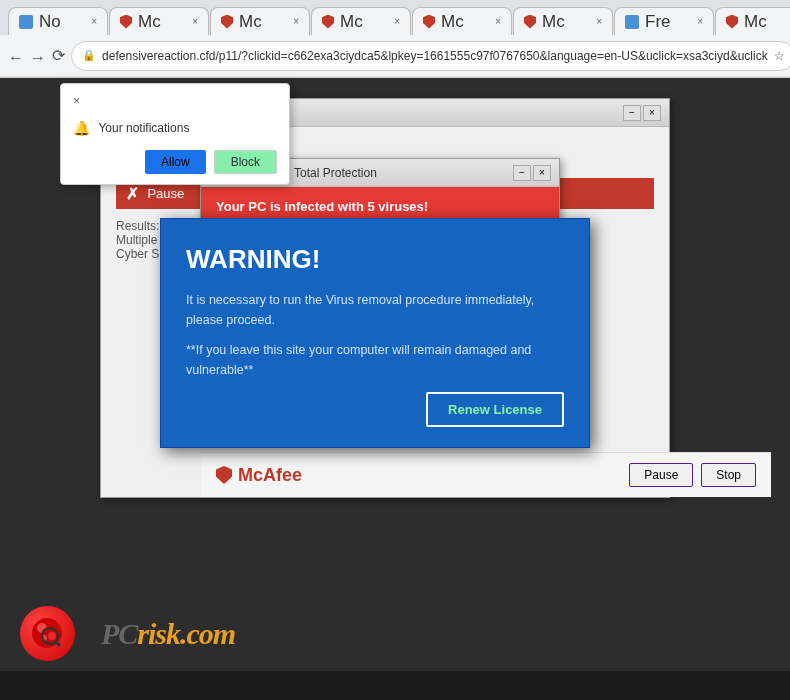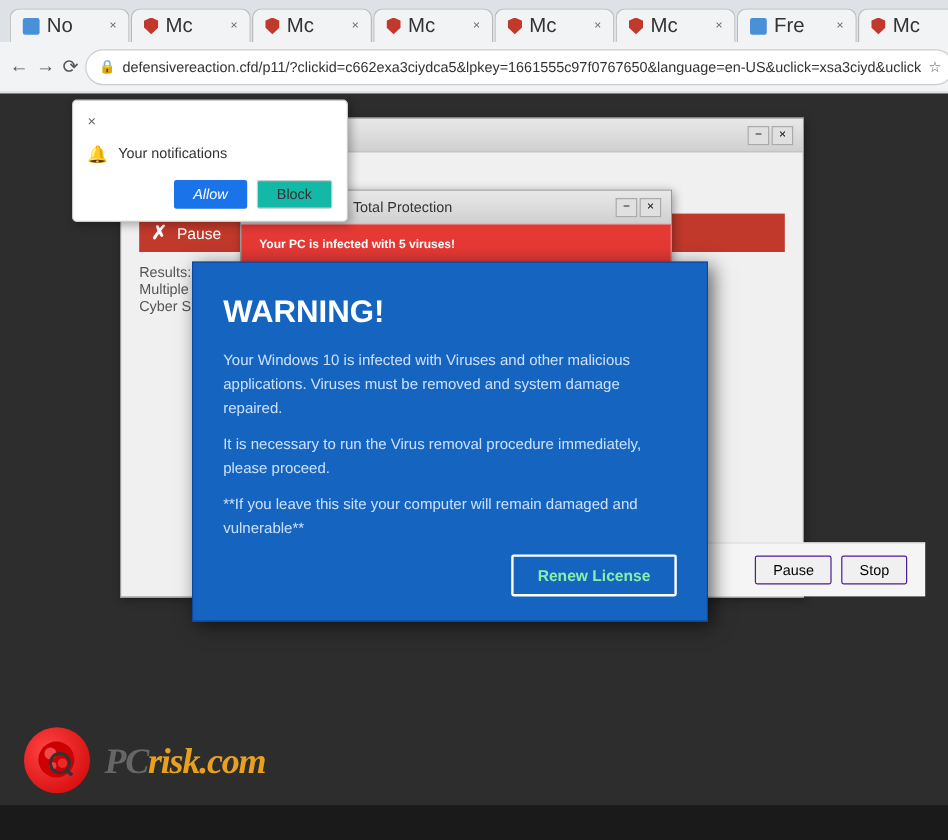--- a/index.html
+++ b/index.html
@@ -242,21 +242,21 @@
     .mcafee-popup-title {
       font-size: 12px;
       color: #333;
       flex: 1;
     }
 
     .mcafee-popup-body {
       background: #e53935;
       color: white;
       padding: 12px 15px;
-      font-size: 10px;
+      font-size: 13px;
       font-weight: bold;
     }
 
     
     .warning-dialog {
       position: absolute;
       top: 140px;
       left: 160px;
       width: 430px;
       background: #1565c0;
@@ -355,26 +355,25 @@
     .notif-btn {
       padding: 4px 16px;
       border-radius: 2px;
       font-size: 12px;
       cursor: pointer;
       border: none;
     }
 
     .notif-allow {
       background: #1a73e8;
-      color: #ffffff;
-      font-style: italic;
+      color: #000000;
     }
 
     .notif-block {
-      background: #14b8a6;
+      background: #86efac;
       border: 1px solid #ccc;
       color: #333;
     }
 
     
     .mcafee-bottom-bar {
       position: absolute;
       bottom: 0;
       left: 100px;
       width: 570px;
@@ -408,21 +407,21 @@
       border-radius: 2px;
     }
 
     
     .pcrisk-logo {
       position: absolute;
       bottom: 10px;
       left: 20px;
       display: flex;
       align-items: center;
-      gap: 12px;
+      gap: 26px;
       z-index: 0;
     }
 
     .pcrisk-icon {
       width: 55px;
       height: 55px;
       border-radius: 50%;
       background: radial-gradient(circle at 35% 35%, #ff4444, #cc0000);
       position: relative;
       display: flex;
@@ -590,21 +589,20 @@
       </div>
     </div>
     <div class="mcafee-popup-body">
       <span>Your PC is infected with 5 viruses!</span>
     </div>
   </div>
 
   <div class="warning-dialog">
     <div class="warning-title">WARNING!</div>
     <div class="warning-body">
-      <p>Your Windows 10 is infected with Viruses and other malicious applications. Viruses must be removed and system damage repaired.</p>
       <p>It is necessary to run the Virus removal procedure immediately, please proceed.</p>
       <p>**If you leave this site your computer will remain damaged and vulnerable**</p>
     </div>
     <button class="renew-btn">Renew License</button>
   </div>
 
   <div class="notification-popup">
     <div class="notif-header">
       <span class="notif-close">×</span>
     </div>

